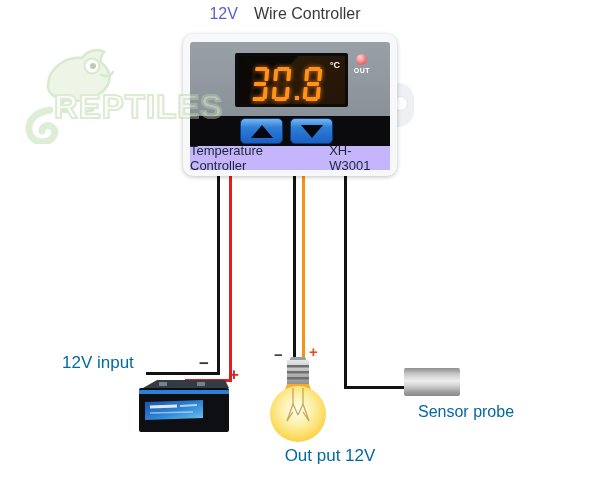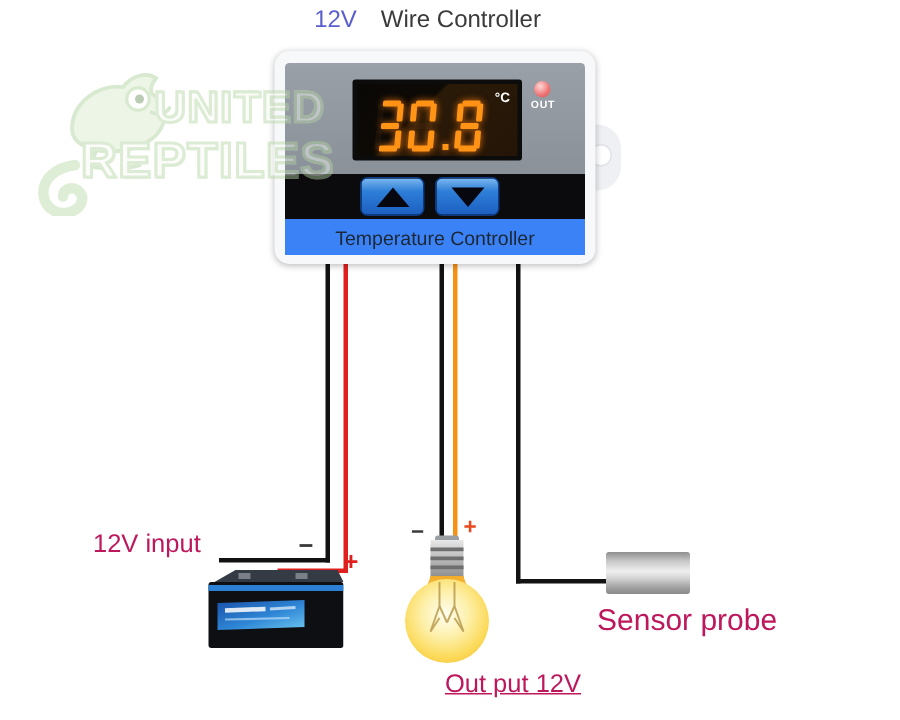--- a/index.html
+++ b/index.html
@@ -56,41 +56,41 @@
              font-size:7px;font-weight:bold;letter-spacing:.5px;}
   .band{left:7px;top:82px;width:200px;height:30px;background:#0b0b0d;}
   .btn{top:84px;width:43px;height:26px;border-radius:5px;border:1px solid #0c3a80;
        background:linear-gradient(180deg,#7ab6ef,#2e7fd8 35%,#1c5fc2);
        display:flex;align-items:center;justify-content:center;box-sizing:border-box;}
   .btn-up{left:57px;} .btn-down{left:107px;}
   .tri-up{width:0;height:0;border-left:11px solid transparent;border-right:11px solid transparent;
           border-bottom:13px solid #070710;}
   .tri-down{width:0;height:0;border-left:11px solid transparent;border-right:11px solid transparent;
             border-top:13px solid #070710;}
-  .strip{left:7px;top:112px;width:200px;height:24px;background:#3b82f6;color:#1c2733;
+  .strip{left:7px;top:112px;width:200px;height:24px;background:#c4b5fd;color:#1c2733;
          font-size:13px;display:flex;align-items:center;justify-content:center;gap:12px;}
 
   
   .wire{z-index:2;}
   .wire.v{width:3px;} .wire.h{height:3px;}
   .wk{background:#121212;} .wr{background:#e01f1f;} .wo{background:#f59114;}
   .red-arrow{left:180px;top:382px;width:0;height:0;border-left:6px solid transparent;
              border-right:6px solid transparent;border-top:9px solid #e01f1f;z-index:2;}
 
   
   .battery-svg{left:133px;top:376px;z-index:3;}
   .bulb-svg{left:263px;top:348px;z-index:3;}
   .probe{left:404px;top:368px;width:56px;height:28px;border-radius:2px;z-index:3;
          background:linear-gradient(180deg,#8e8e8e 0%,#c9c9c9 22%,#efefef 46%,#d5d5d5 62%,#9e9e9e 86%,#8a8a8a 100%);}
 
   
-  .lbl{color:#be185d;font-size:17px;z-index:4;}
+  .lbl{color:#0369a1;font-size:17px;z-index:4;}
   .lbl-12v-input{left:62px;top:353px;}
-  .lbl-output{left:282px;top:446px;width:120px;text-align:center;text-decoration:underline;}
-  .lbl-sensor{left:398px;top:403px;font-size:20px;}
+  .lbl-output{left:270px;top:446px;width:120px;text-align:center;}
+  .lbl-sensor{left:418px;top:403px;font-size:16px;}
   .pm{font-size:17px;z-index:4;font-weight:bold;}
   .bat-minus{left:199px;top:354px;color:#3a3a3a;}
   .bat-plus{left:229px;top:365px;color:#e01f1f;}
   .bulb-minus{left:274px;top:346px;color:#3a3a3a;font-size:15px;}
   .bulb-plus{left:309px;top:343px;color:#e8491d;font-size:15px;}
 </style>
 </head>
 <body>
 
 <div class="abs title">
@@ -152,20 +152,21 @@
   </div>
   <div class="abs band"></div>
   <div class="abs btn btn-up">
     <div class="tri-up"></div>
   </div>
   <div class="abs btn btn-down">
     <div class="tri-down"></div>
   </div>
   <div class="abs strip">
     <span>Temperature Controller</span>
+    <span>XH-W3001</span>
   </div>
 </div>
 
 <svg class="abs battery-svg" width="96" height="60" viewBox="0 0 96 60">
   <defs>
     <linearGradient id="blab" x1="0" y1="0" x2="1" y2="1">
       <stop offset="0" stop-color="#1850a8"></stop>
         <stop offset=".55" stop-color="#2f86d6"></stop>
         <stop offset="1" stop-color="#6cc6f0"></stop>
     </linearGradient>
@@ -225,15 +226,14 @@
 
 <div class="abs watermark">
   <svg class="abs" style="left:14px;top:22px;" width="118" height="122" viewBox="0 0 118 122">
     <path d="M36,88 C22,90 14,98 15,108 C16,118 26,122 34,119 C41,116 43,109 38,105 C34,102 28,104 28,109" fill="none" stroke="#b7d8a6" stroke-width="7" stroke-linecap="round"></path>
     <path d="M34,64 C34,46 52,34 68,36 C74,28 84,26 90,30 C87,34 86,37 87,40 C94,46 97,53 95,60 C91,72 76,79 60,79 C46,79 34,74 34,64 Z" fill="#d6e9c8" stroke="#a8cf96" stroke-width="2.5"></path>
     <circle cx="78" cy="44" r="7.5" fill="#ffffff" stroke="#a8cf96" stroke-width="2"></circle>
     <circle cx="79" cy="44" r="3" fill="#6b8f5a"></circle>
     <path d="M87,53 Q95,56 99,50" fill="none" stroke="#a8cf96" stroke-width="2.5" stroke-linecap="round"></path>
     <path d="M50,78 l-4,11 l10,1 M68,78 l2,12 l9,-2" fill="none" stroke="#a8cf96" stroke-width="3" stroke-linecap="round"></path>
   </svg>
-  <div class="wm-big wm-united abs">UNITED</div>
   <div class="wm-big wm-reptiles abs">REPTILES</div>
 </div>
 
 </body></html>

